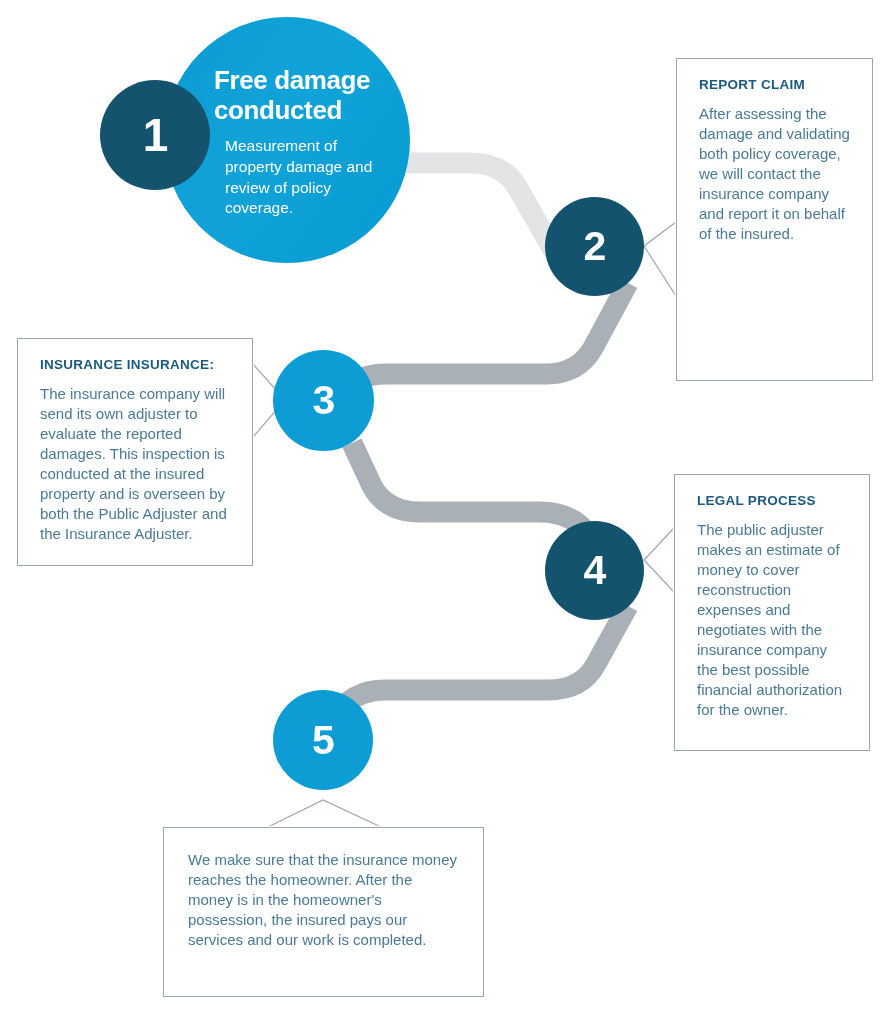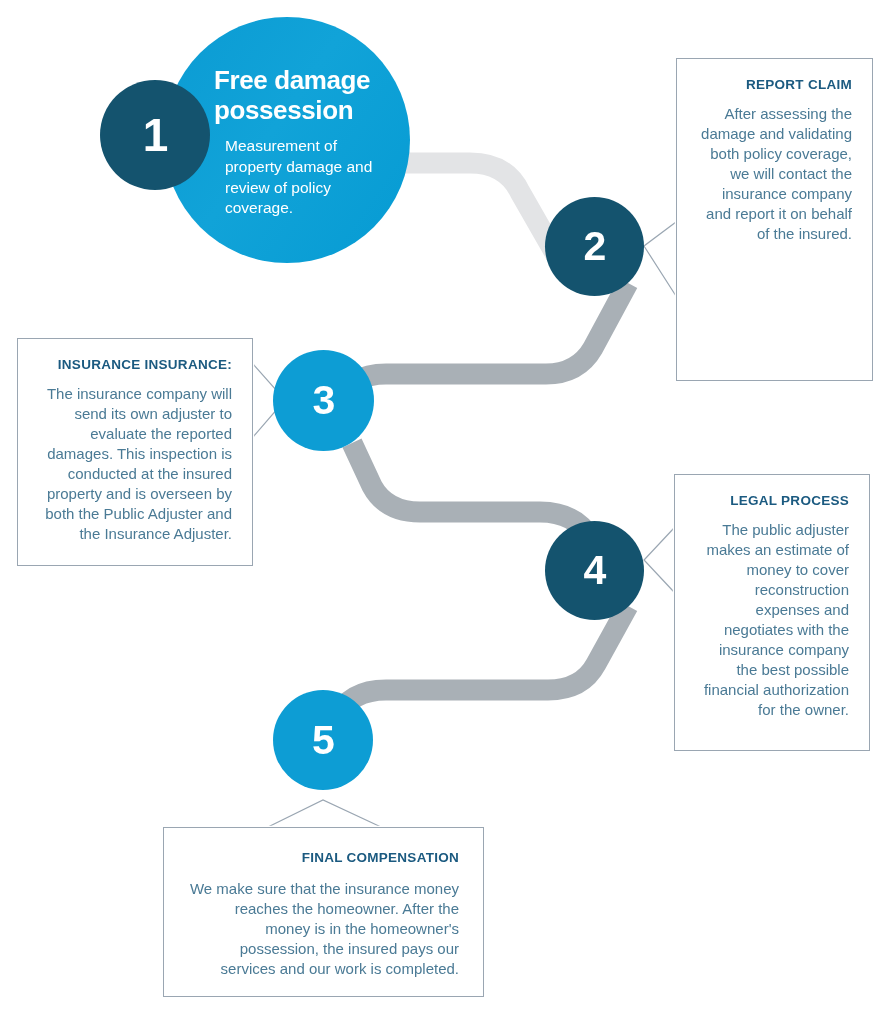--- a/index.html
+++ b/index.html
@@ -65,21 +65,21 @@
   #node-5{left:273px;top:690px;width:100px;height:100px;font-size:41px;z-index:3;}
 
   
   .callout{
     position:absolute;
     box-sizing:border-box;
     background:#ffffff;
     border:1px solid #9aa6b2;
     z-index:4;
   }
-  .callout .c-body{padding:18px 20px 18px 22px;text-align:right;}
+  .callout .c-body{padding:18px 20px 18px 22px;}
   .c-title{
     color:#1b5a80;
     font-size:13.5px;
     font-weight:700;
     letter-spacing:0.02em;
     margin:0 0 11px 0;
     line-height:1.2;
   }
   .c-text{
     color:#4a7a95;
@@ -119,21 +119,21 @@
 
     <path d="M 674 528 L 644 560 L 674 592" fill="#ffffff" stroke="#9aa6b2" stroke-width="1.2" stroke-linejoin="miter"></path>
     <path d="M 674 527 V 593" stroke="#ffffff" stroke-width="2.4"></path>
 
     <path d="M 268 827 L 323 800 L 381 827" fill="#ffffff" stroke="#9aa6b2" stroke-width="1.2" stroke-linejoin="miter"></path>
     <path d="M 267 827 H 382" stroke="#ffffff" stroke-width="2.4"></path>
   </svg>
 
   <div id="bubble-1">
     <div class="bubble-inner">
-      <p class="bubble-title">Free damage possession</p>
+      <p class="bubble-title">Free damage conducted</p>
       <p class="bubble-sub">Measurement of property damage and review of policy coverage.</p>
     </div>
   </div>
   <div class="node dark" id="node-1">1</div>
 
   <div class="node dark" id="node-2">2</div>
   <div class="callout" id="box-2">
     <div class="c-body">
       <p class="c-title">REPORT CLAIM</p>
       <p class="c-text">After assessing the damage and validating both policy coverage, we will contact the insurance company and report it on behalf of the insured.</p>
@@ -152,18 +152,17 @@
   <div class="callout" id="box-4">
     <div class="c-body">
       <p class="c-title">LEGAL PROCESS</p>
       <p class="c-text">The public adjuster makes an estimate of money to cover reconstruction expenses and negotiates with the insurance company the best possible financial authorization for the owner.</p>
     </div>
   </div>
 
   <div class="node light" id="node-5">5</div>
   <div class="callout" id="box-5">
     <div class="c-body">
-      <p class="c-title">FINAL COMPENSATION</p>
       <p class="c-text">We make sure that the insurance money reaches the homeowner. After the money is in the homeowner's possession, the insured pays our services and our work is completed.</p>
     </div>
   </div>
 
 </div>
 
 </body></html>

